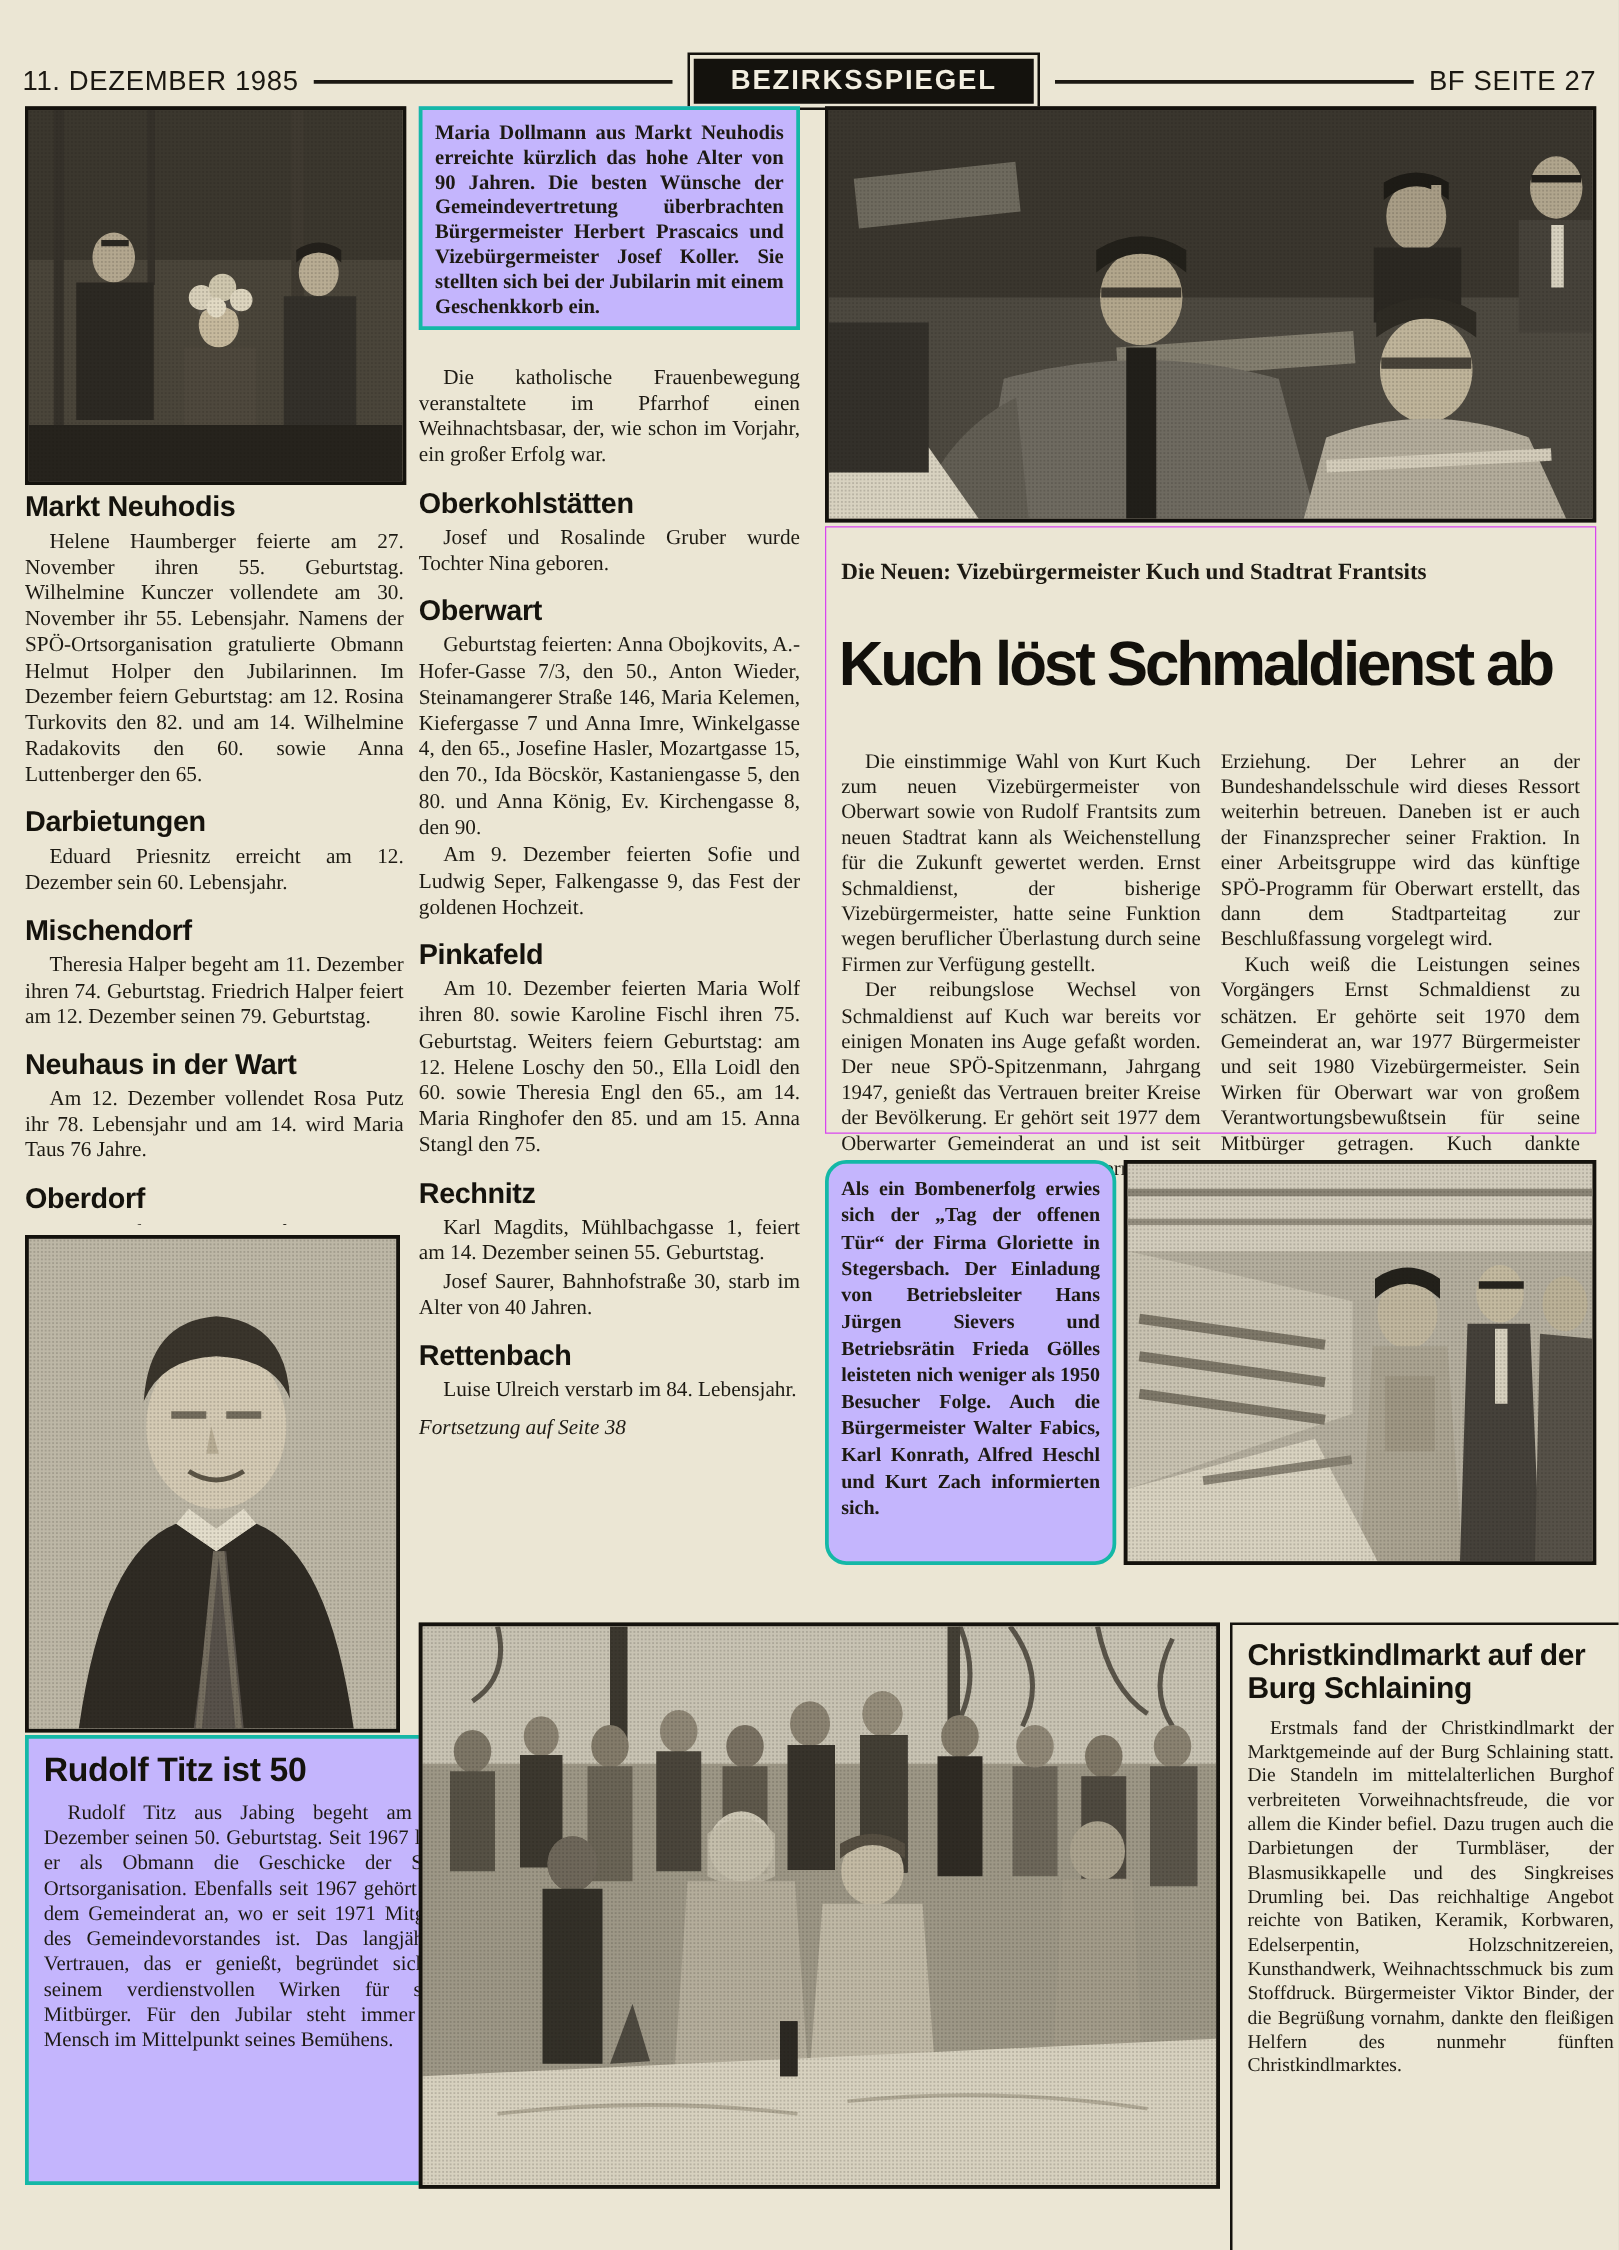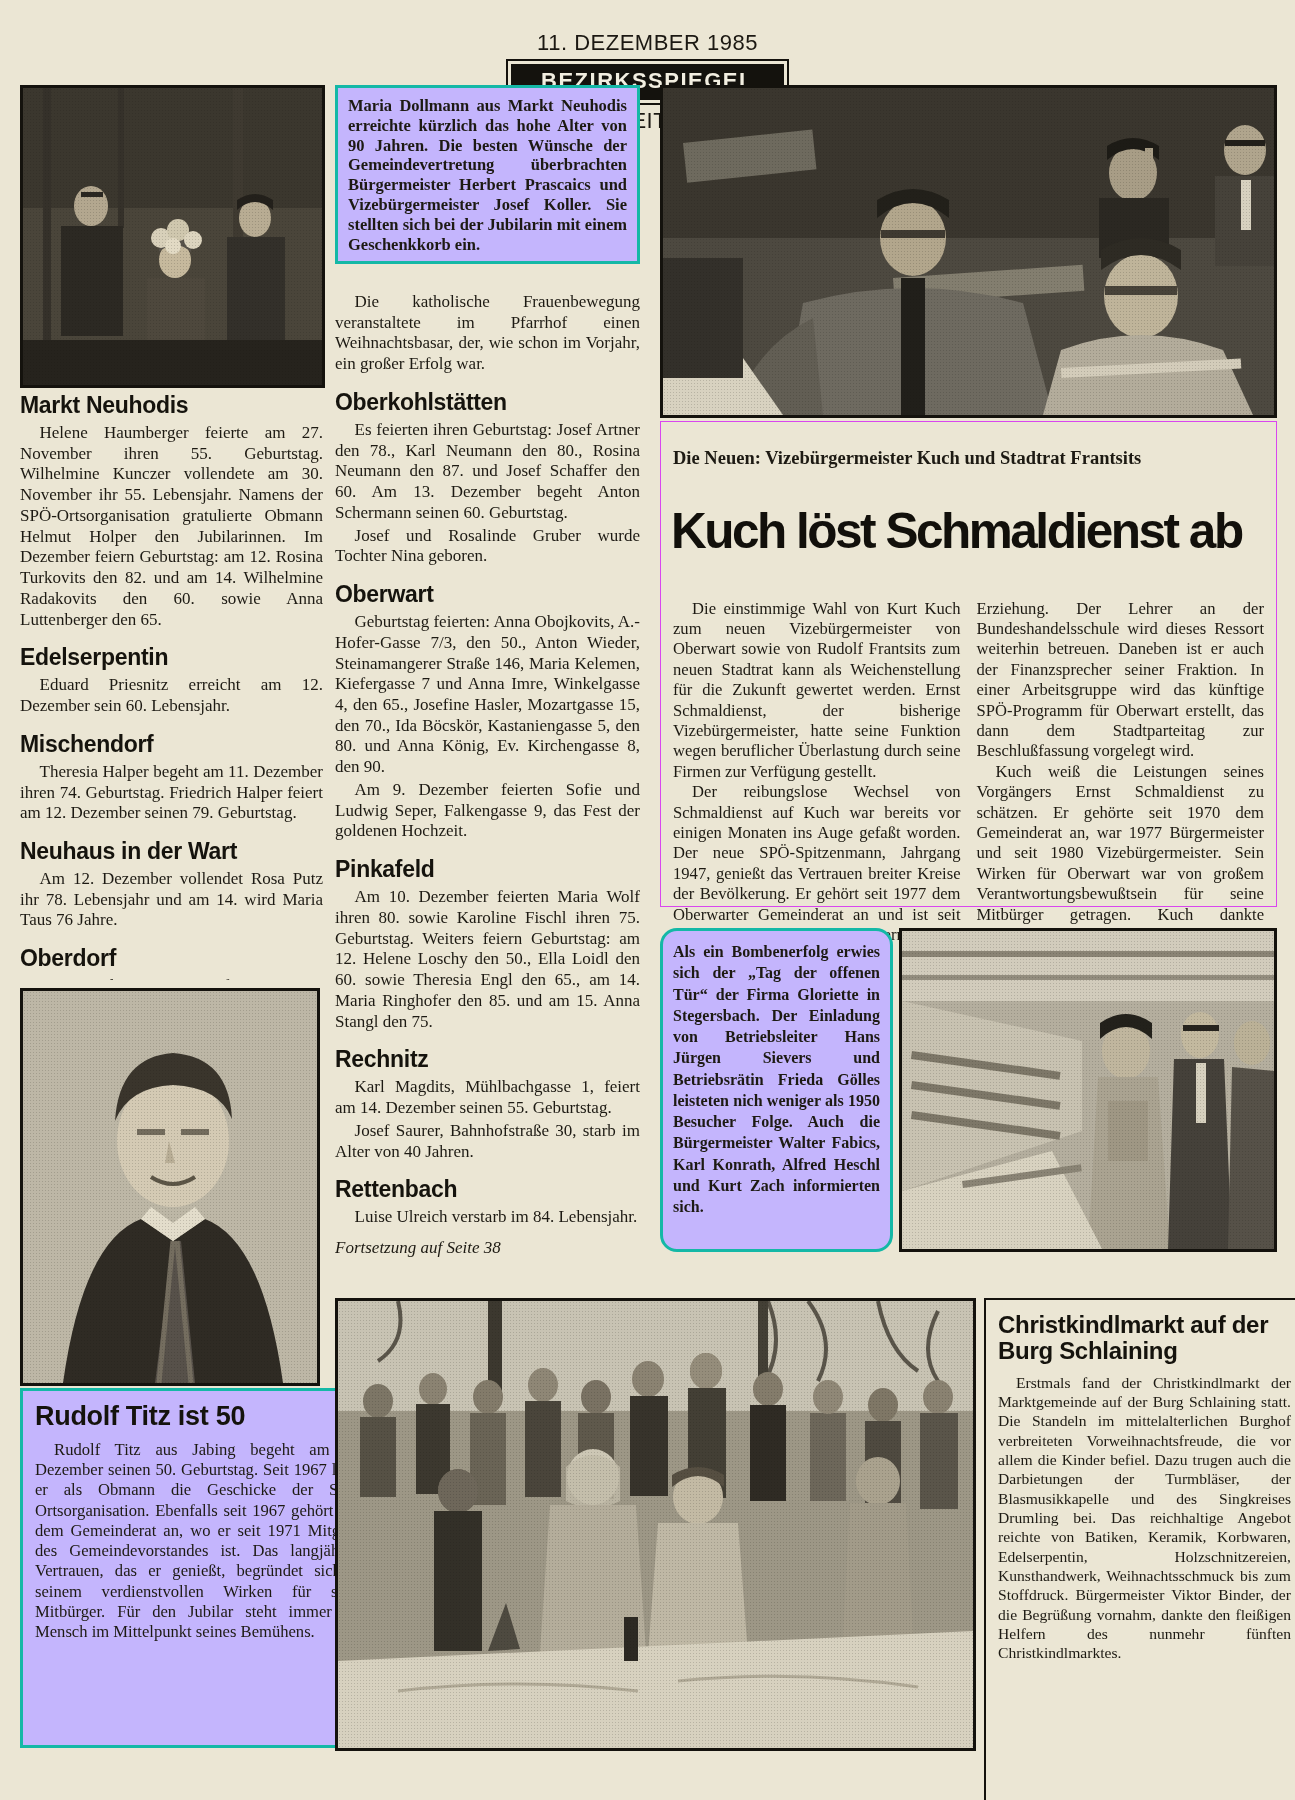--- a/index.html
+++ b/index.html
@@ -1,20 +1,20 @@
 <!DOCTYPE html>
 <html lang="de"><head>
 <meta charset="utf-8">
 <style>
   html,body{margin:0;padding:0;}
   body{width:1295px;height:1800px;background:#d9d4c4;font-family:"Liberation Serif",serif;color:#1d1a13;}
   .page{position:relative;width:1295px;height:1800px;background:#ebe6d4;overflow:hidden;}
 
   
-  .masthead{position:absolute;left:18px;top:30px;width:1259px;height:42px;display:flex;align-items:center;flex-direction:column;}
+  .masthead{position:absolute;left:18px;top:44px;width:1259px;height:42px;display:flex;align-items:center;}
   .masthead .date,.masthead .pageno{font-family:"Liberation Sans",sans-serif;font-size:22px;letter-spacing:.5px;color:#1b1812;white-space:nowrap;}
   .hline{flex:1;height:0;border-top:3px solid #1b1812;margin:0 12px;}
   .banner-outer{border:2px solid #14120d;padding:3px;background:#ebe6d4;}
   .banner-inner{display:block;background:#14120d;color:#f2eee0;font-family:"Liberation Sans",sans-serif;font-weight:bold;font-size:22px;letter-spacing:1.5px;padding:4px 30px 6px;}
 
   
   .abs{position:absolute;}
   .photo{border:3px solid #14120d;background:#8b8577;overflow:hidden;box-sizing:border-box;}
   .photo svg{display:block;}
   .halftone{position:absolute;inset:0;background-image:radial-gradient(rgba(20,18,13,.16) 1px,transparent 1px);background-size:3px 3px;pointer-events:none;}
@@ -132,34 +132,33 @@
       <rect x="398" y="280" width="180" height="10" fill="#d3ccba" transform="rotate(-3 398 280)"></rect>
       <path d="M0 290 L80 270 L120 327 L0 327 Z" fill="#d8d2c0"></path>
       <rect x="0" y="170" width="80" height="120" fill="#33302a"></rect>
     </svg>
     <div class="halftone"></div>
   </div>
 
   <div class="abs" id="left-col">
     <h2 class="kicker">Markt Neuhodis</h2>
     <p class="body ind">Helene Haumberger feierte am 27. November ihren 55. Geburtstag. Wilhelmine Kunczer vollendete am 30. November ihr 55. Lebensjahr. Namens der SPÖ-Ortsorganisation gratulierte Obmann Helmut Holper den Jubilarinnen. Im Dezember feiern Geburtstag: am 12. Rosina Turkovits den 82. und am 14. Wilhelmine Radakovits den 60. sowie Anna Luttenberger den 65.</p>
-    <h2 class="kicker">Edelserpentin</h2>
+    <h2 class="kicker">Darbietungen</h2>
     <p class="body ind">Eduard Priesnitz erreicht am 12. Dezember sein 60. Lebensjahr.</p>
     <h2 class="kicker">Mischendorf</h2>
     <p class="body ind">Theresia Halper begeht am 11. Dezember ihren 74. Geburtstag. Friedrich Halper feiert am 12. Dezember seinen 79. Geburtstag.</p>
     <h2 class="kicker">Neuhaus in der Wart</h2>
     <p class="body ind">Am 12. Dezember vollendet Rosa Putz ihr 78. Lebensjahr und am 14. wird Maria Taus 76 Jahre.</p>
     <h2 class="kicker">Oberdorf</h2>
     <p class="body ind">Laura Halper, Nr. 354, feiert am 13. Dezember ihren 50. Geburtstag.</p>
   </div>
 
   <div class="abs" id="mid-col">
     <p class="body ind">Die katholische Frauenbewegung veranstaltete im Pfarrhof einen Weihnachtsbasar, der, wie schon im Vorjahr, ein großer Erfolg war.</p>
     <h2 class="kicker">Oberkohlstätten</h2>
-    <p class="body ind">Es feierten ihren Geburtstag: Josef Artner den 78., Karl Neumann den 80., Rosina Neumann den 87. und Josef Schaffer den 60. Am 13. Dezember begeht Anton Schermann seinen 60. Geburtstag.</p>
     <p class="body ind">Josef und Rosalinde Gruber wurde Tochter Nina geboren.</p>
     <h2 class="kicker">Oberwart</h2>
     <p class="body ind">Geburtstag feierten: Anna Obojkovits, A.-Hofer-Gasse 7/3, den 50., Anton Wieder, Steinamangerer Straße 146, Maria Kelemen, Kiefergasse 7 und Anna Imre, Winkelgasse 4, den 65., Josefine Hasler, Mozartgasse 15, den 70., Ida Böcskör, Kastaniengasse 5, den 80. und Anna König, Ev. Kirchengasse 8, den 90.</p>
     <p class="body ind">Am 9. Dezember feierten Sofie und Ludwig Seper, Falkengasse 9, das Fest der goldenen Hochzeit.</p>
     <h2 class="kicker">Pinkafeld</h2>
     <p class="body ind">Am 10. Dezember feierten Maria Wolf ihren 80. sowie Karoline Fischl ihren 75. Geburtstag. Weiters feiern Geburtstag: am 12. Helene Loschy den 50., Ella Loidl den 60. sowie Theresia Engl den 65., am 14. Maria Ringhofer den 85. und am 15. Anna Stangl den 75.</p>
     <h2 class="kicker">Rechnitz</h2>
     <p class="body ind">Karl Magdits, Mühlbachgasse 1, feiert am 14. Dezember seinen 55. Geburtstag.</p>
     <p class="body ind">Josef Saurer, Bahnhofstraße 30, starb im Alter von 40 Jahren.</p>
     <h2 class="kicker">Rettenbach</h2>

